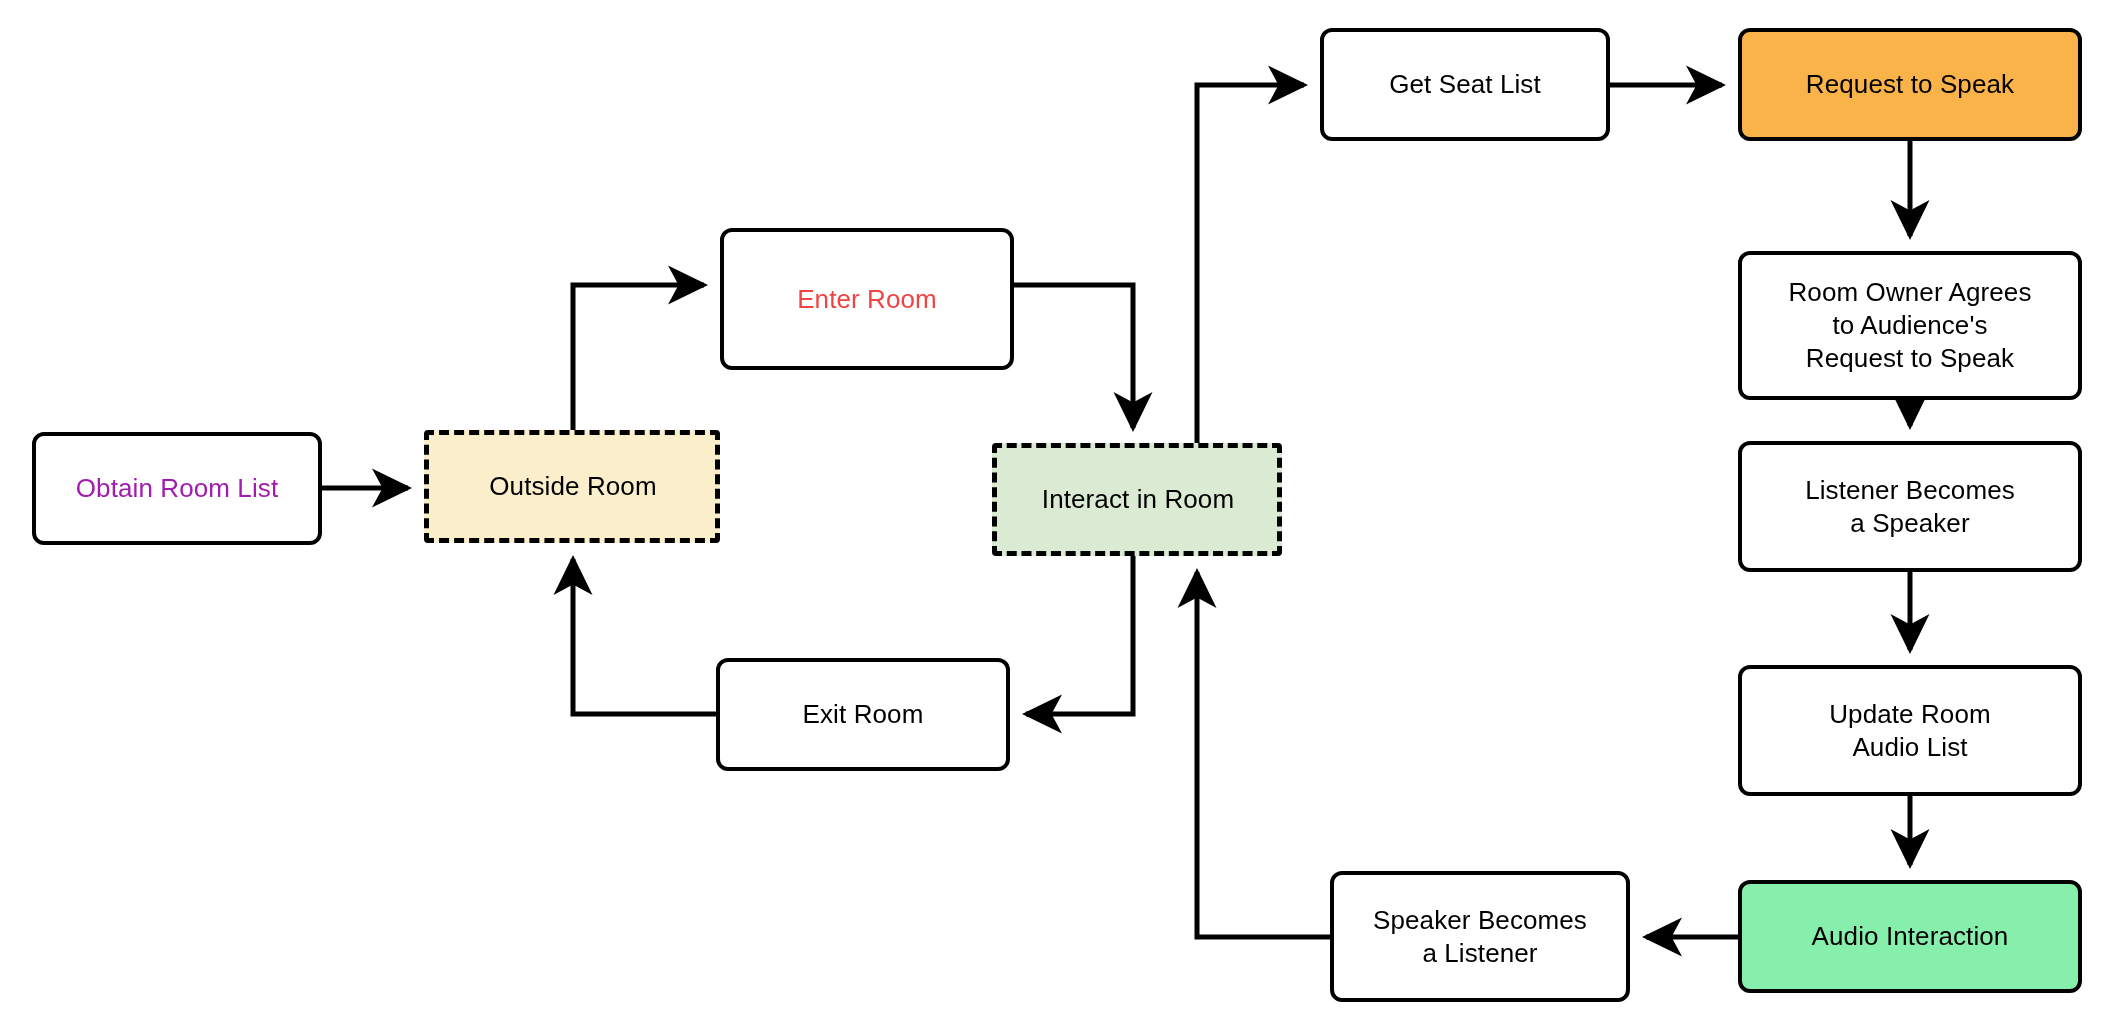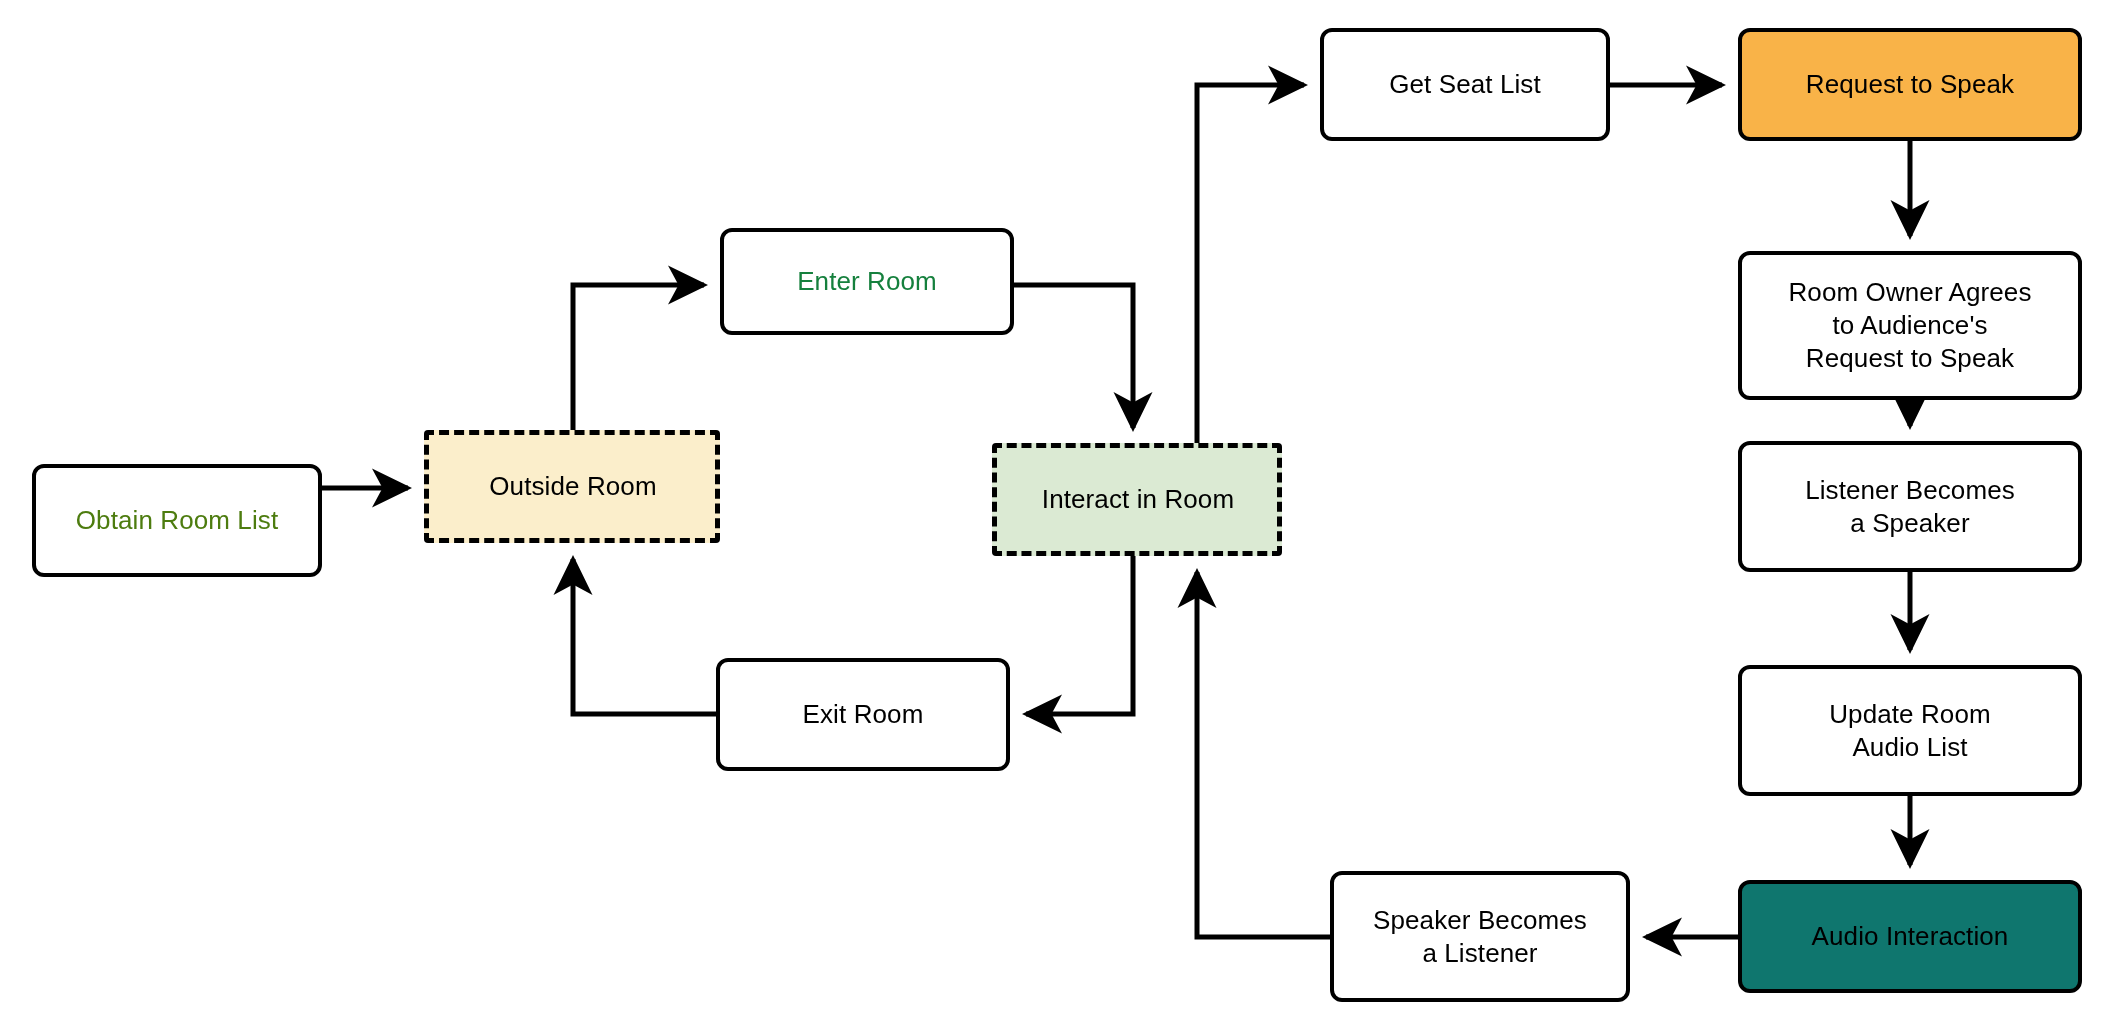--- a/index.html
+++ b/index.html
@@ -77,32 +77,32 @@
         <path d="M 1910 141 L 1910 236" marker-end="url(#arrowhead)"></path>
         <path d="M 1910 400 L 1910 426" marker-end="url(#arrowhead)"></path>
         <path d="M 1910 572 L 1910 650" marker-end="url(#arrowhead)"></path>
         <path d="M 1910 796 L 1910 865" marker-end="url(#arrowhead)"></path>
         <path d="M 1738 937 L 1646 937" marker-end="url(#arrowhead)"></path>
         <path d="M 1330 937 L 1197 937 L 1197 572" marker-end="url(#arrowhead)"></path>
       </g>
   </svg>
 
   <div id="node-group">
-      <div class="node" style="left: 32px; top: 432px; width: 290px; height: 113px; background: rgb(255, 255, 255); border-color: rgb(0, 0, 0); color: #4d7c0f; margin-top: 32px;"><span class="node-label">Obtain Room List</span></div>
+      <div class="node" style="left: 32px; top: 432px; width: 290px; height: 113px; background: rgb(255, 255, 255); border-color: rgb(0, 0, 0); color: #a21caf;"><span class="node-label">Obtain Room List</span></div>
       <div class="node dashed" style="left: 424px; top: 430px; width: 296px; height: 113px; background: rgb(251, 238, 203); border-color: rgb(0, 0, 0); color: rgb(0, 0, 0);"><span class="node-label">Outside Room</span></div>
-      <div class="node" style="left: 720px; top: 228px; width: 294px; height: 107px; background: rgb(255, 255, 255); border-color: rgb(0, 0, 0); color: #15803d;"><span class="node-label">Enter Room</span></div>
+      <div class="node" style="left: 720px; top: 228px; width: 294px; height: 142px; background: rgb(255, 255, 255); border-color: rgb(0, 0, 0); color: #ef4444;"><span class="node-label">Enter Room</span></div>
       <div class="node dashed" style="left: 992px; top: 443px; width: 290px; height: 113px; background: rgb(219, 234, 211); border-color: rgb(0, 0, 0); color: rgb(0, 0, 0);"><span class="node-label">Interact in Room</span></div>
       <div class="node" style="left: 716px; top: 658px; width: 294px; height: 113px; background: rgb(255, 255, 255); border-color: rgb(0, 0, 0); color: rgb(0, 0, 0);"><span class="node-label">Exit Room</span></div>
       <div class="node" style="left: 1320px; top: 28px; width: 290px; height: 113px; background: rgb(255, 255, 255); border-color: rgb(0, 0, 0); color: rgb(0, 0, 0);"><span class="node-label">Get Seat List</span></div>
       <div class="node" style="left: 1738px; top: 28px; width: 344px; height: 113px; background: rgb(249, 179, 72); border-color: rgb(0, 0, 0); color: rgb(0, 0, 0);"><span class="node-label">Request to Speak</span></div>
       <div class="node" style="left: 1738px; top: 251px; width: 344px; height: 149px; background: rgb(255, 255, 255); border-color: rgb(0, 0, 0); color: rgb(0, 0, 0);"><span class="node-label">Room Owner Agrees
 to Audience's
 Request to Speak</span></div>
       <div class="node" style="left: 1738px; top: 441px; width: 344px; height: 131px; background: rgb(255, 255, 255); border-color: rgb(0, 0, 0); color: rgb(0, 0, 0);"><span class="node-label">Listener Becomes
 a Speaker</span></div>
       <div class="node" style="left: 1738px; top: 665px; width: 344px; height: 131px; background: rgb(255, 255, 255); border-color: rgb(0, 0, 0); color: rgb(0, 0, 0);"><span class="node-label">Update Room
 Audio List</span></div>
-      <div class="node" style="left: 1738px; top: 880px; width: 344px; height: 113px; background: #0f766e; border-color: rgb(0, 0, 0); color: rgb(0, 0, 0);"><span class="node-label">Audio Interaction</span></div>
+      <div class="node" style="left: 1738px; top: 880px; width: 344px; height: 113px; background: #86efac; border-color: rgb(0, 0, 0); color: rgb(0, 0, 0);"><span class="node-label">Audio Interaction</span></div>
       <div class="node" style="left: 1330px; top: 871px; width: 300px; height: 131px; background: rgb(255, 255, 255); border-color: rgb(0, 0, 0); color: rgb(0, 0, 0);"><span class="node-label">Speaker Becomes
 a Listener</span></div>
     </div>
 
 </div>
 
 </body></html>

